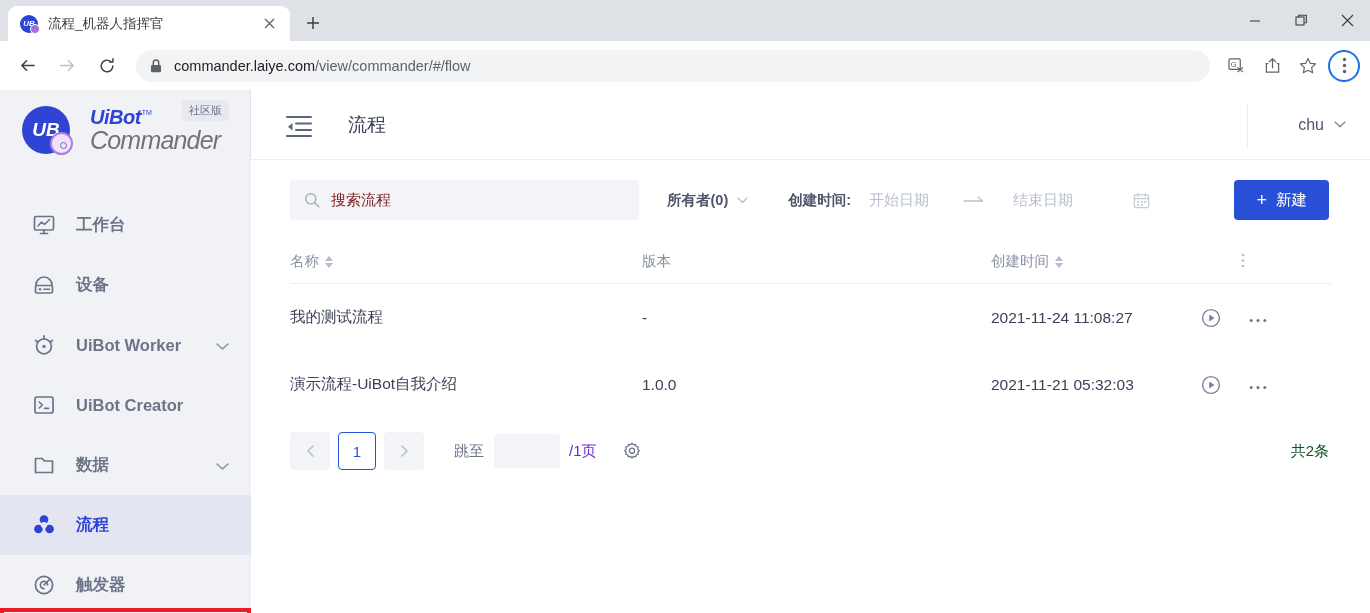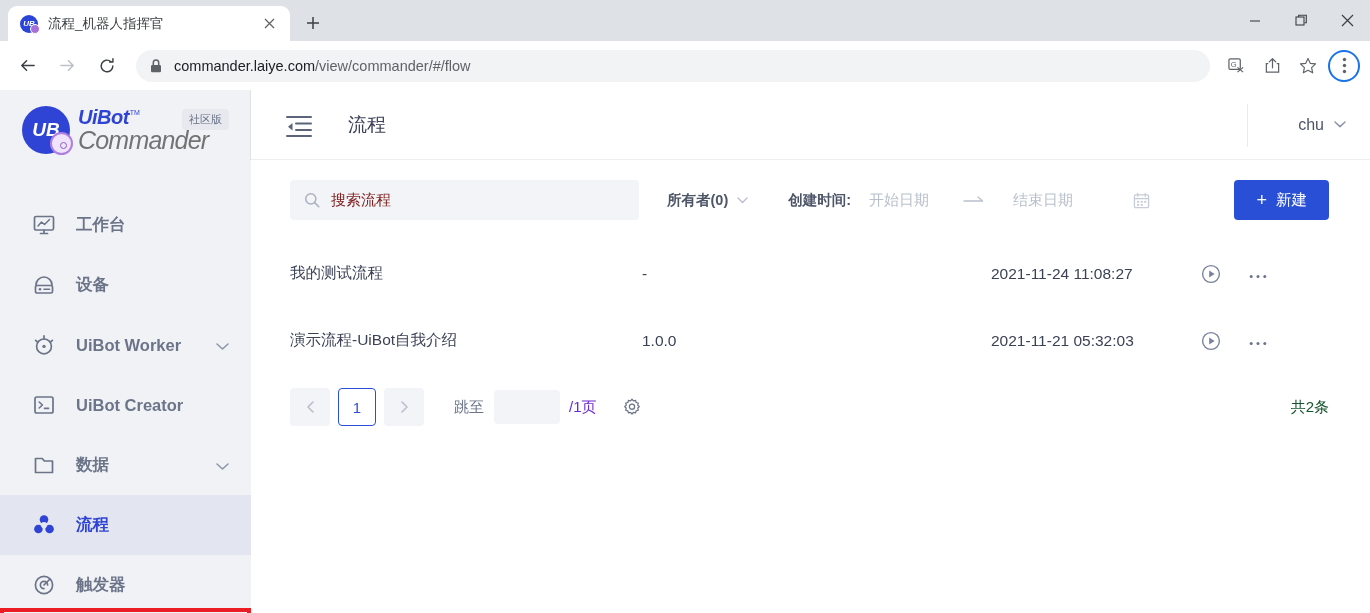--- a/index.html
+++ b/index.html
@@ -109,33 +109,33 @@
   .logo-mark::after {
     content: ""; position: absolute; right: -3px; bottom: -1px;
     width: 19px; height: 19px; border-radius: 50%;
     background: #efe4fa; border: 2px solid #b07ee0;
   }
   .logo-mark .dot-in {
     position: absolute; right: 3px; bottom: 5px;
     width: 7px; height: 7px; border-radius: 50%;
     border: 1.5px solid #8a5cc4; z-index: 2;
   }
-  .logo-text { margin-left: 8px; line-height: 1; }
+  .logo-text { margin-left: 20px; line-height: 1; }
   .logo-top { display: flex; align-items: flex-start; }
   .logo-uibot {
     font-size: 20px; font-weight: bold; font-style: italic;
     color: #2f44d5; letter-spacing: -0.5px;
   }
   .logo-tm { font-size: 7px; color: #2f44d5; margin-top: 2px; margin-left: 1px; }
   .logo-commander {
     font-size: 25px; font-style: italic; color: #737373;
     letter-spacing: -0.8px; margin-top: 1px;
   }
   .logo-badge {
-    position: absolute; right: 22px; top: 19px;
+    position: absolute; right: 22px; top: 10px;
     background: #e7e9ef; color: #6b7386; border-radius: 4px;
     font-size: 11px; padding: 3px 7px;
   }
   .logo-divider {
     position: absolute; right: 0; top: 0; width: 1px; height: 70px;
     background: #e0e2e8;
   }
 
   .nav { margin-top: 25px; }
   .nav-item {
@@ -549,20 +549,48 @@
         </span>
 
         <button class="new-btn">
           <span class="new-plus">+</span>
           <span>新建</span>
         </button>
 
       </div>
 
       <div class="table">
+        <div class="thead">
+          <div class="th th-name">
+            <span>名称</span>
+            <span class="sorter">
+                <i class="up"></i>
+                <i class="dn"></i>
+              </span>
+          </div>
+          <div class="th th-ver">
+            <span>版本</span>
+          </div>
+          <div class="th th-time">
+            <span>创建时间</span>
+            <span class="sorter">
+                <i class="up"></i>
+                <i class="dn"></i>
+              </span>
+          </div>
+          <div class="th th-act">
+            <span class="col-menu">
+              <svg width="4" height="15" viewBox="0 0 4 15">
+                <circle cx="2" cy="2" r="1.3" fill="#b6bcc9"></circle>
+                <circle cx="2" cy="7.5" r="1.3" fill="#b6bcc9"></circle>
+                <circle cx="2" cy="13" r="1.3" fill="#b6bcc9"></circle>
+              </svg>
+            </span>
+          </div>
+        </div>
 
         <div class="trow">
           <div class="td td-name">我的测试流程</div>
           <div class="td td-ver">-</div>
           <div class="td td-time">2021-11-24 11:08:27</div>
           <div class="td td-act">
             <span class="run-btn">
               <svg width="20" height="20" viewBox="0 0 20 20">
                 <circle cx="10" cy="10" r="8.4" fill="none" stroke="#78829a" stroke-width="1.4"></circle>
                 <path d="M8.2 6.4 L13.6 10 L8.2 13.6 Z" fill="#78829a"></path>

